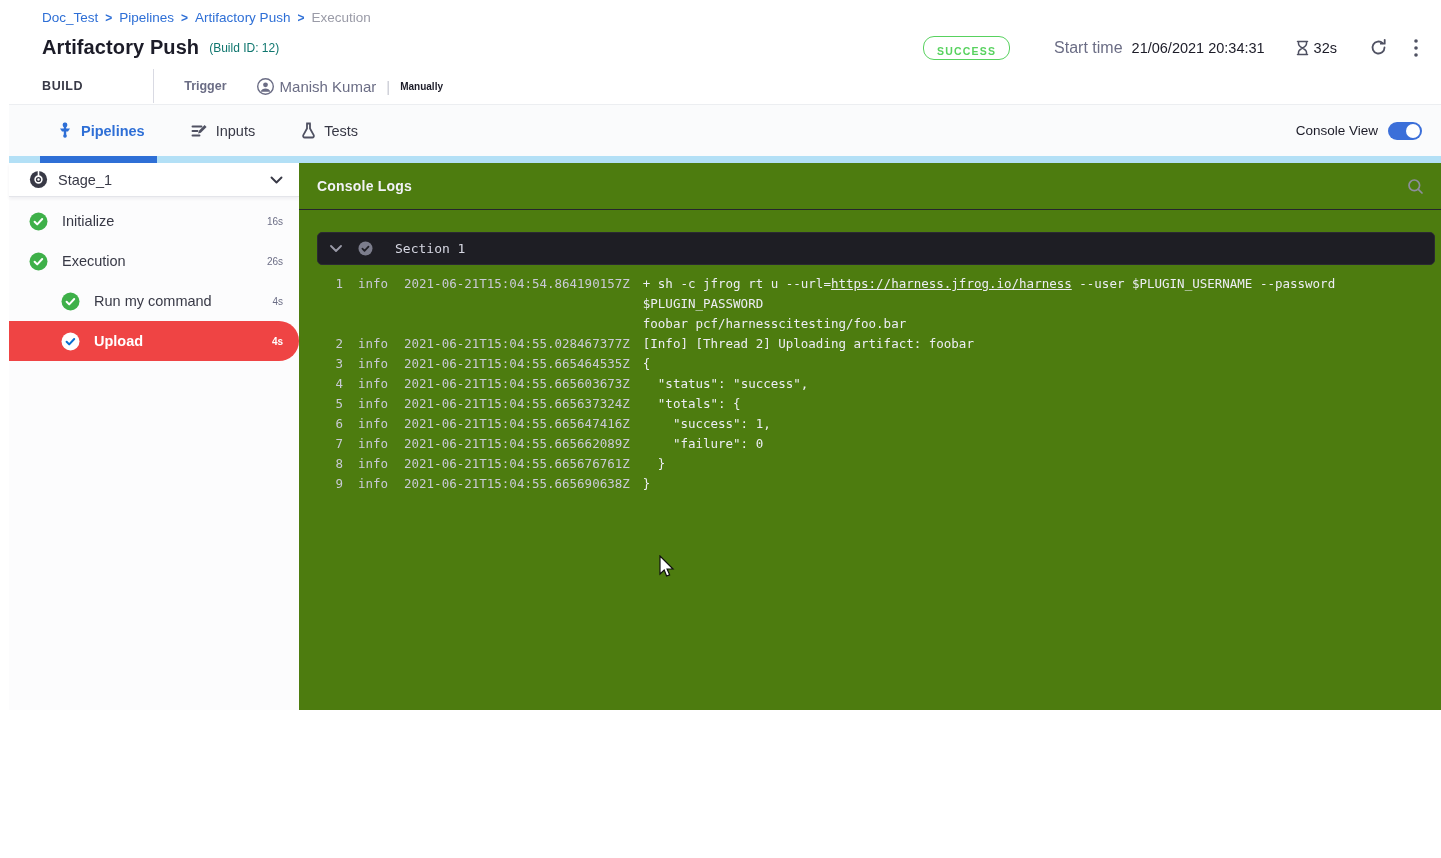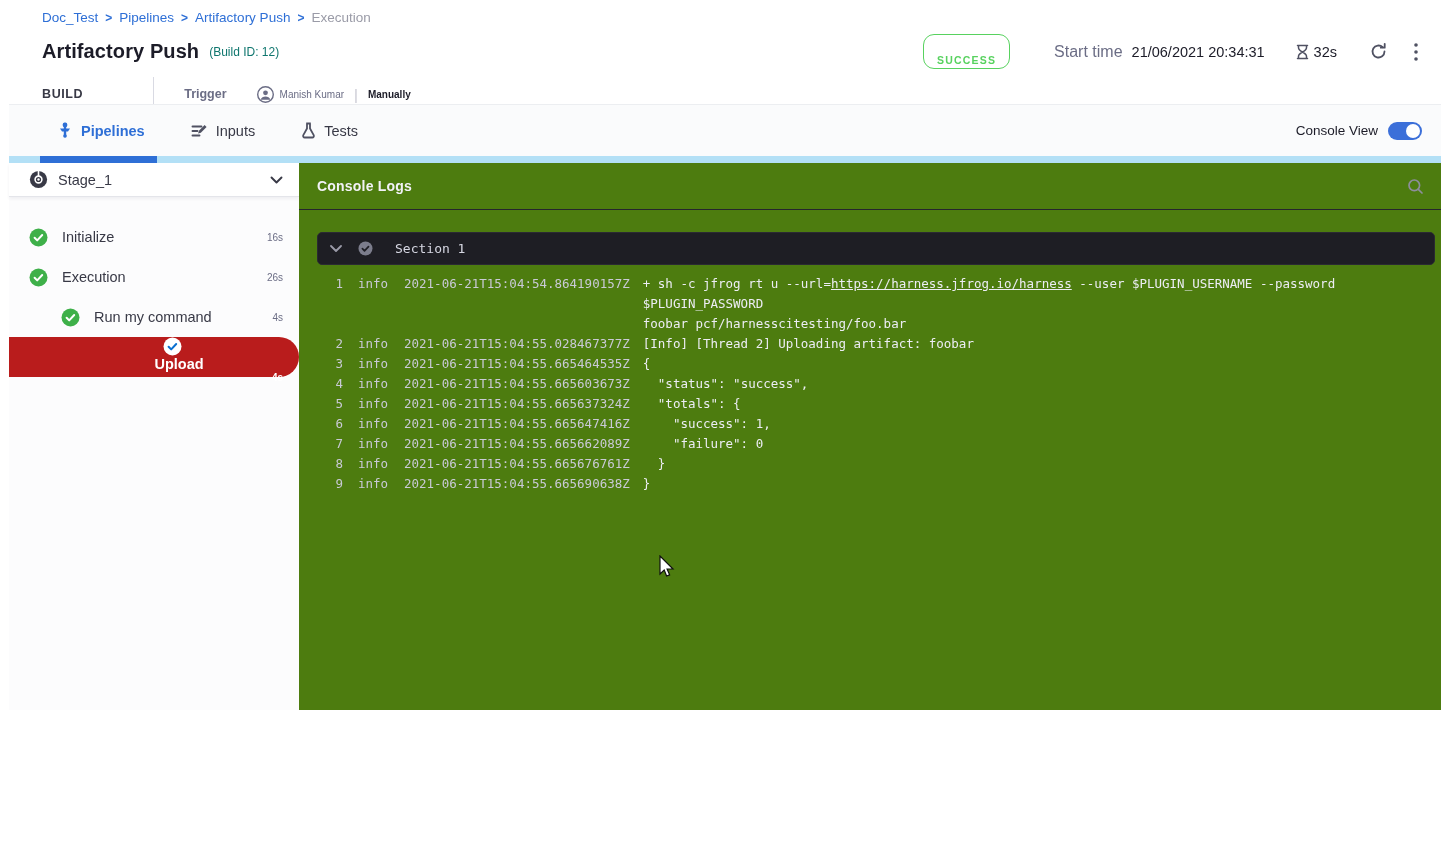--- a/index.html
+++ b/index.html
@@ -11,33 +11,33 @@
   .topbar { background:#fff; padding:10px 28px 0 33px; height:104px; flex:0 0 auto; }
   .breadcrumb { font-size:13.5px; display:flex; gap:7px; align-items:center; }
   .breadcrumb a { color:#2e6fd6; text-decoration:none; cursor:pointer; }
   .breadcrumb .sep { color:#2e6fd6; font-weight:600; font-size:12px; }
   .breadcrumb .current { color:#9a9ba7; }
   .title-row { display:flex; align-items:center; margin-top:9px; }
   .page-title { font-size:20px; font-weight:700; color:#1c1c28; letter-spacing:.1px; }
   .build-id { font-size:12px; color:#0f766e; margin-left:10px; }
   .title-meta { margin-left:auto; display:flex; align-items:center; }
   .status-badge { border:1.6px solid #58d25f; color:#58d25f; font-size:10.5px; font-weight:700;
-    letter-spacing:1.2px; padding:19px 13px 2px; border-radius:11px; }
+    letter-spacing:1.2px; padding:8px 13px 2px; border-radius:11px; }
   .start-label { color:#6b6d85; font-size:16px; margin-left:44px; }
   .start-value { color:#1c1c28; font-size:14.5px; margin-left:9px; }
   .dur-wrap { display:flex; align-items:center; margin-left:30px; color:#1c1c28; font-size:14.5px; gap:4px; }
   .icon-btn { background:none; border:none; cursor:pointer; display:flex; align-items:center;
     justify-content:center; padding:4px; }
   .refresh-btn { margin-left:28px; }
   .kebab-btn { margin-left:18px; }
   .build-row { display:flex; align-items:center; margin-top:16px; font-size:13px; }
   .build-type { font-weight:700; color:#383946; letter-spacing:.6px; font-size:12.5px; }
   .vdivider { width:1px; height:34px; background:#d9dae3; margin:-8px 0 -8px 70px; }
   .trigger-label { color:#6b6d85; font-weight:700; margin-left:30px; font-size:12.5px; }
-  .trigger-user { display:flex; align-items:center; gap:6px; margin-left:30px; color:#6b6d85; font-size:10px; }
+  .trigger-user { display:flex; align-items:center; gap:6px; margin-left:30px; color:#6b6d85; font-size:15px; }
   .pipe { color:#c8c9d3; margin:0 10px; font-size:15px; }
   .trigger-type { color:#1c1c28; font-weight:700; font-size:10px; }
 
   
   .tabbar { background:#fafbfc; border-top:1px solid #eceef1; height:52px; flex:0 0 auto;
     display:flex; align-items:center; padding:0 28px 0 48px; }
   .tab { display:flex; align-items:center; gap:8px; font-size:14.5px; color:#383946;
     cursor:pointer; margin-right:46px; background:none; border:none; font-family:inherit; }
   .tab.active { color:#2e6fd6; font-weight:600; }
   .tab svg { display:block; }
@@ -49,28 +49,28 @@
 
   
   .main { flex:1; display:flex; min-height:0; }
 
   
   .sidebar { width:290px; flex:0 0 auto; background:#fcfcfd; display:flex; flex-direction:column; }
   .stage-row { height:34px; display:flex; align-items:center; padding:0 16px 0 20px; background:#fff;
     border-bottom:1px solid #e4e5ea; box-shadow:0 2px 3px rgba(40,41,61,.06); cursor:pointer; }
   .stage-name { font-size:14.5px; color:#383946; margin-left:10px; }
   .stage-row .chev { margin-left:auto; }
-  .step-list { padding-top:20px; }
+  .step-list { padding-top:4px; }
   .step { height:40px; display:flex; align-items:center; padding-right:16px; cursor:pointer; }
   .step .ic { flex:0 0 auto; display:flex; }
   .step .lbl { font-size:14.5px; color:#383946; margin-left:14px; }
   .step .dur { margin-left:auto; font-size:10px; color:#6b6d85; }
   .step.indent-0 { padding-left:20px; }
   .step.indent-1 { padding-left:52px; }
-  .step.selected { background:#b91c1c; border-radius:0 20px 20px 0;flex-direction:column; }
+  .step.selected { background:#ef4444; border-radius:0 20px 20px 0; }
   .step.selected .lbl { color:#fff; font-weight:700; }
   .step.selected .dur { color:#fff; font-weight:700; }
 
   
   .console { flex:1; background:#4d7c0f; color:#e6e7ef; display:flex; flex-direction:column; min-width:0; }
   .console-header { height:47px; flex:0 0 auto; display:flex; align-items:center;
     padding:0 22px 0 18px; border-bottom:1px solid #26262d; }
   .console-title { font-size:14px; font-weight:700; color:#f2f2f7; letter-spacing:.2px; }
   .console-header .icon-btn { margin-left:auto; }
   .console-body { flex:1; overflow:hidden; padding:22px 15px 0 18px; }

